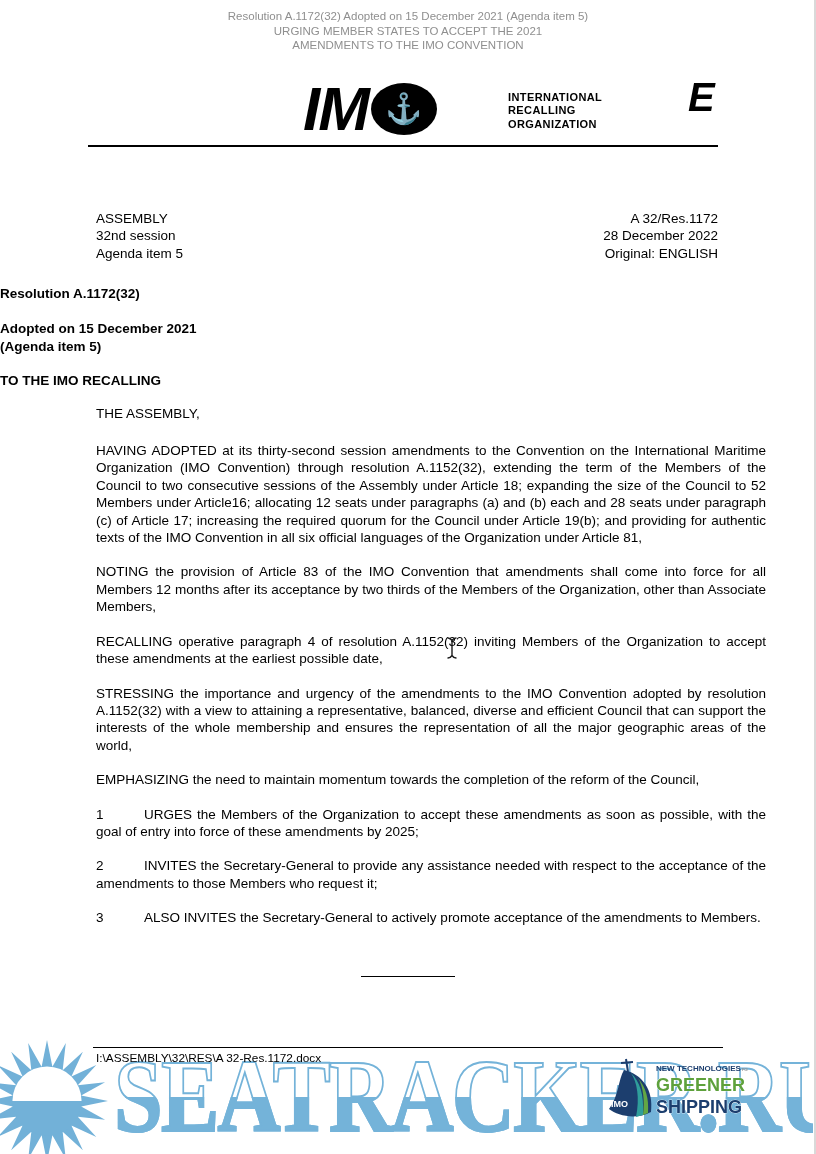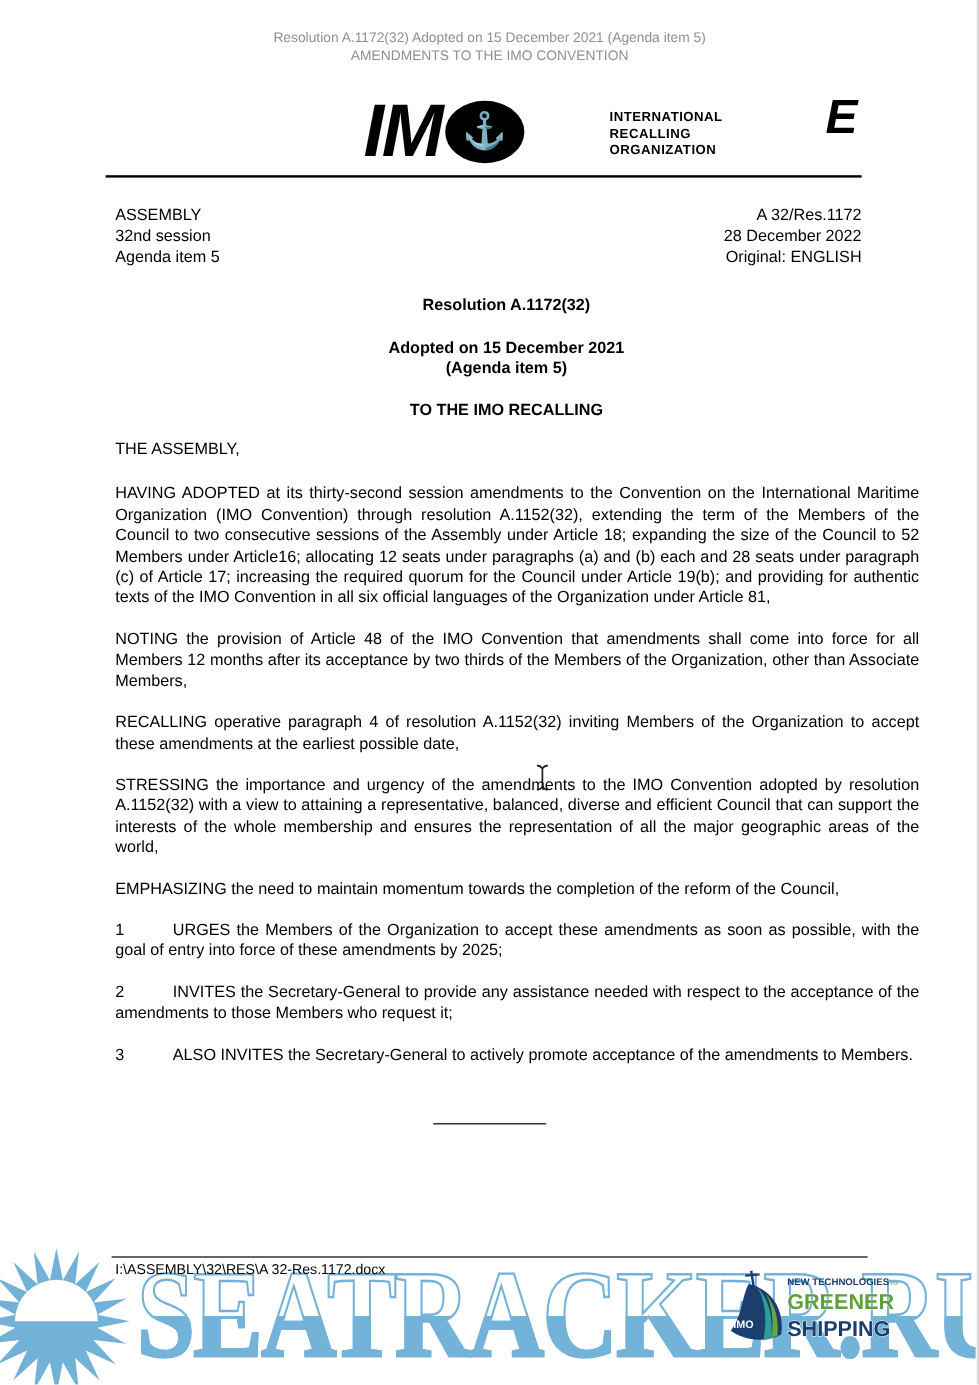--- a/index.html
+++ b/index.html
@@ -1,41 +1,41 @@
 <!DOCTYPE html>
 <html><head>
 <meta charset="utf-8">
 <style>
   html,body{margin:0;padding:0;background:#fff;}
   .page{position:relative;width:816px;height:1154px;background:#fff;overflow:hidden;
         font-family:"Liberation Sans",sans-serif;color:#000;}
   .right-edge{position:absolute;right:0;top:0;width:2px;height:100%;background:#d9d9d9;}
 
   
-  .gray-header{padding-top:9px;text-align:center;color:#8f8f8f;font-size:11.5px;line-height:14.6px;margin-top:16px;}
+  .gray-header{padding-top:9px;text-align:center;color:#8f8f8f;font-size:11.5px;line-height:14.6px;}
 
   
   .logo-row{position:relative;height:64px;margin-top:24px;}
   .imo-logo{position:absolute;left:303px;top:6px;display:flex;align-items:center;}
   .imo-im{font-weight:bold;font-size:62px;line-height:50px;letter-spacing:-2px;
           font-family:"Liberation Sans",sans-serif;font-style:italic;}
   .imo-o{width:66px;height:52px;background:#000;border-radius:50%;margin-left:3px;
          display:flex;align-items:center;justify-content:center;color:#fff;font-size:30px;line-height:1;}
   .imo-org{position:absolute;left:508px;top:14px;font-weight:bold;font-size:11px;
            line-height:13.5px;letter-spacing:.4px;}
   .letter-e{position:absolute;left:688px;top:0;font-size:40px;font-weight:bold;font-style:italic;line-height:40px;}
   .header-rule{margin:4px 98px 0 88px;border-top:2.2px solid #000;}
 
   
-  .meta{display:flex;justify-content:space-between;margin:22px 98px 0 96px;
+  .meta{display:flex;justify-content:space-between;margin:63px 98px 0 96px;
         font-size:13.5px;line-height:17.4px;}
   .meta-right{text-align:right;}
 
   
-  .title{text-align:center;font-weight:bold;font-size:13.5px;line-height:17.4px;padding-left:28px;}
+  .title{text-align:left;font-weight:bold;font-size:13.5px;line-height:17.4px;}
   .t-res{margin-top:23px;}
   .t-adopted{margin-top:18px;}
   .t-subject{margin-top:17px;}
 
   
   .doc-body{font-size:13.5px;line-height:17.4px;}
   .para{margin:17px 50px 0 96px;text-align:justify;}
   .salutation{margin:15px 98px 0 96px;}
   .p-first{margin-top:20px;}
   .num-para .n{display:inline-block;width:48px;}
@@ -58,20 +58,21 @@
   .greener-logo{position:absolute;left:598px;top:1058px;z-index:4;}
   .cursor{position:absolute;left:445px;top:636px;z-index:6;}
 </style>
 </head>
 <body>
 
 <div class="page">
 
   <div class="gray-header">
     <div>Resolution A.1172(32) Adopted on 15 December 2021 (Agenda item 5)</div>
+    <div>URGING MEMBER STATES TO ACCEPT THE 2021</div>
     <div>AMENDMENTS TO THE IMO CONVENTION</div>
   </div>
 
   <div class="logo-row">
     <div class="imo-logo">
       <span class="imo-im">IM</span>
       <span class="imo-o">
           <span>⚓</span>
         </span>
     </div>
@@ -102,21 +103,21 @@
     <div>Adopted on 15 December 2021</div>
     <div>(Agenda item 5)</div>
   </div>
   <div class="title t-subject">
     <div>TO THE IMO RECALLING</div>
   </div>
 
   <div class="doc-body">
     <div class="salutation">THE ASSEMBLY,</div>
     <p class="para p-first">HAVING ADOPTED at its thirty-second session amendments to the Convention on the International Maritime Organization (IMO Convention) through resolution A.1152(32), extending the term of the Members of the Council to two consecutive sessions of the Assembly under Article 18; expanding the size of the Council to 52 Members under Article16; allocating 12 seats under paragraphs (a) and (b) each and 28 seats under paragraph (c) of Article 17; increasing the required quorum for the Council under Article 19(b); and providing for authentic texts of the IMO Convention in all six official languages of the Organization under Article 81,</p>
-    <p class="para">NOTING the provision of Article 48 of the IMO Convention that amendments shall come into force for all Members 12 months after its acceptance by two thirds of the Members of the Organization, other than Associate Members,</p>
+    <p class="para">NOTING the provision of Article 83 of the IMO Convention that amendments shall come into force for all Members 12 months after its acceptance by two thirds of the Members of the Organization, other than Associate Members,</p>
     <p class="para">RECALLING operative paragraph 4 of resolution A.1152(32) inviting Members of the Organization to accept these amendments at the earliest possible date,</p>
     <p class="para">STRESSING the importance and urgency of the amendments to the IMO Convention adopted by resolution A.1152(32) with a view to attaining a representative, balanced, diverse and efficient Council that can support the interests of the whole membership and ensures the representation of all the major geographic areas of the world,</p>
     <p class="para">EMPHASIZING the need to maintain momentum towards the completion of the reform of the Council,</p>
     <p class="para num-para"><span class="n">1</span><span>URGES the Members of the Organization to accept these amendments as soon as possible, with the goal of entry into force of these amendments by 2025;</span></p>
     <p class="para num-para"><span class="n">2</span><span>INVITES the Secretary-General to provide any assistance needed with respect to the acceptance of the amendments to those Members who request it;</span></p>
     <p class="para num-para"><span class="n">3</span><span>ALSO INVITES the Secretary-General to actively promote acceptance of the amendments to Members.</span></p>
     <div class="end-rule"></div>
   </div>
 
   <div class="footer-rule"></div>

